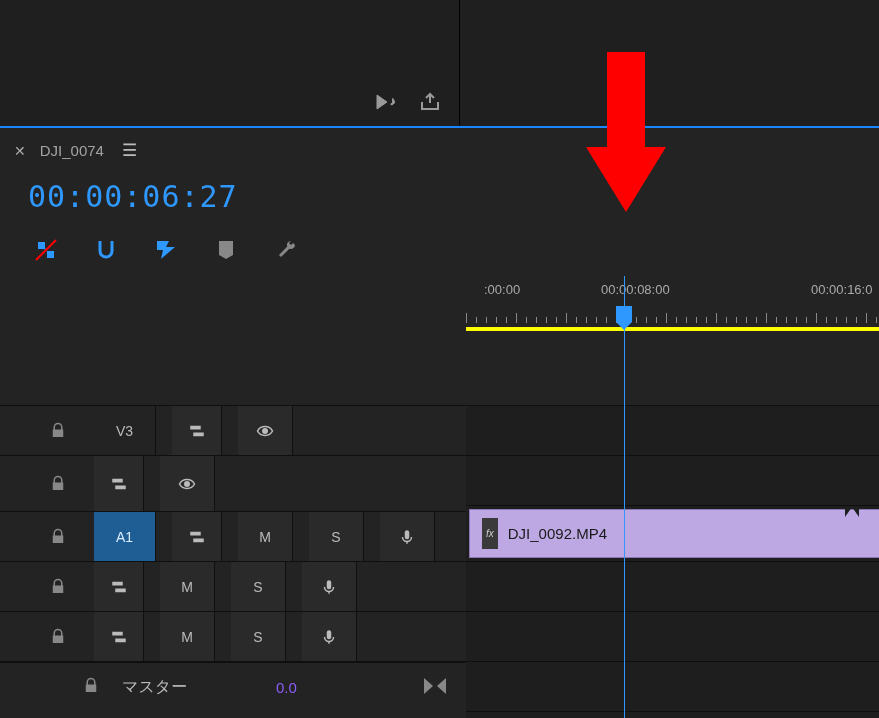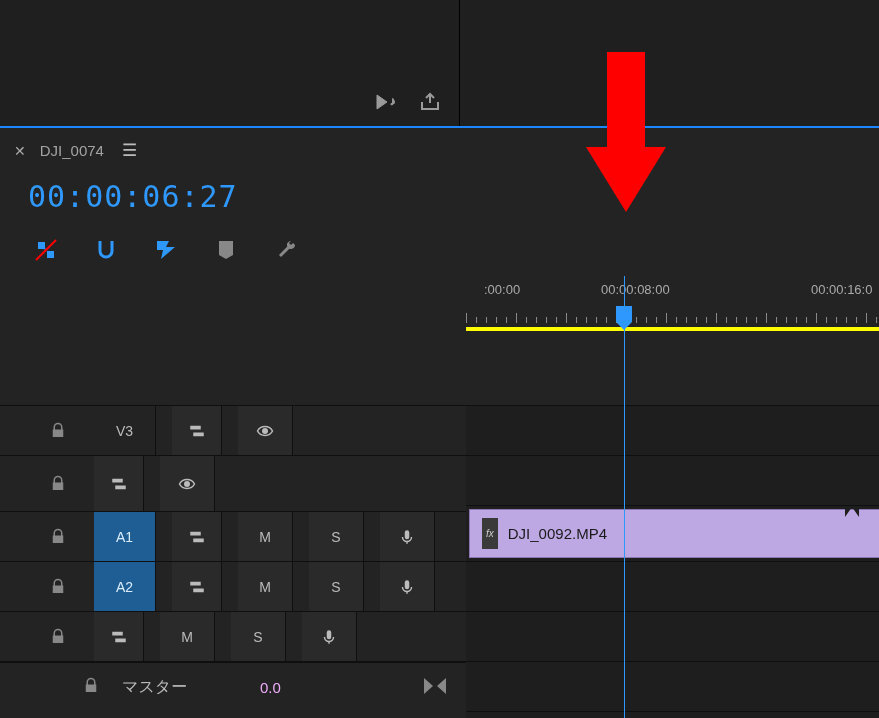--- a/index.html
+++ b/index.html
@@ -239,21 +239,21 @@
   .master-row-left {
     display: flex;
     align-items: center;
     height: 50px;
     padding-left: 82px;
     color: #bbb;
     gap: 14px;
     border-top: 1px solid #0f0f0f;
   }
   .master-label { font-size: 16px; margin-left: 8px; width: 100px; }
-  .master-val { color: #f0abfc; font-size: 15px; margin-left: 24px; }
+  .master-val { color: #8b5cf6; font-size: 15px; margin-left: 40px; }
   .bowtie { margin-left: auto; margin-right: 20px; color: #888; }
 
   .red-arrow {
     position: absolute;
     left: 576px;
     top: 52px;
     z-index: 50;
     pointer-events: none;
   }
 
@@ -400,21 +400,20 @@
           </svg>
       </div>
     </div>
 
     <div class="track-row">
       <div class="track-cell lock">
         <svg viewBox="0 0 24 24" fill="#888">
             <path d="M6 10V7a6 6 0 0112 0v3h1v10H5V10zm2 0h8V7a4 4 0 00-8 0z"></path>
           </svg>
       </div>
-      <div class="track-cell name sel">A2</div>
       <div class="track-cell sync">
         <svg viewBox="0 0 24 24" fill="#bbb">
             <rect x="3" y="5" width="14" height="5"></rect>
             <rect x="7" y="14" width="14" height="5"></rect>
           </svg>
       </div>
       <div class="track-cell">M</div>
       <div class="track-cell">S</div>
       <div class="track-cell">
         <svg viewBox="0 0 24 24" fill="#bbb">

